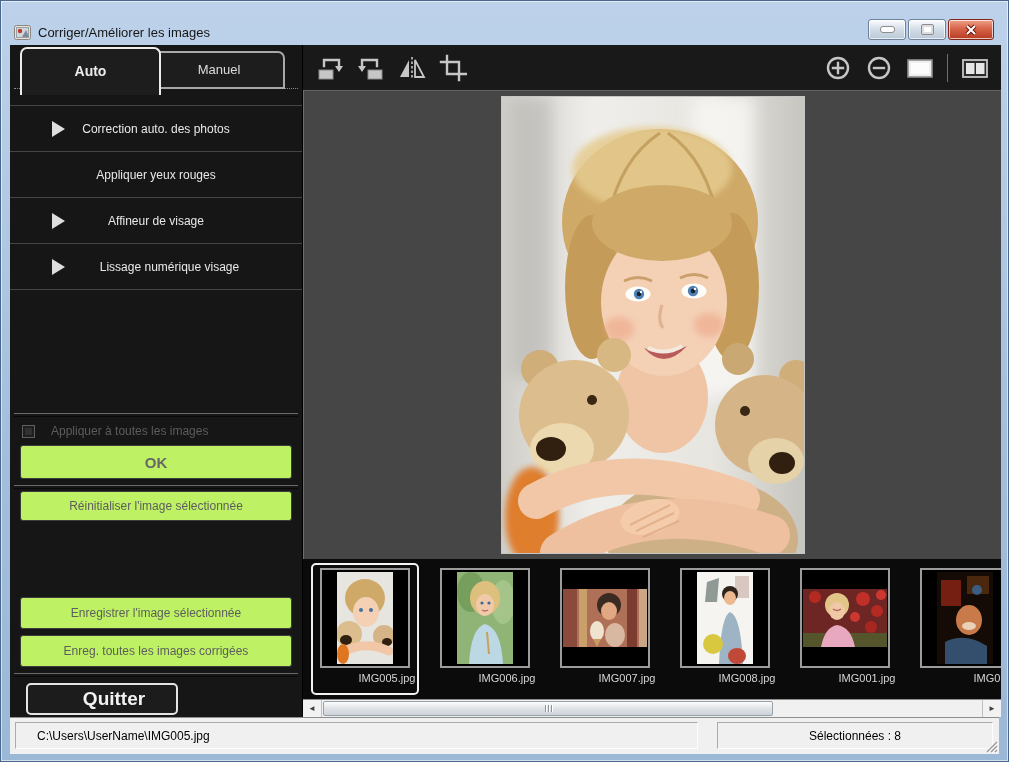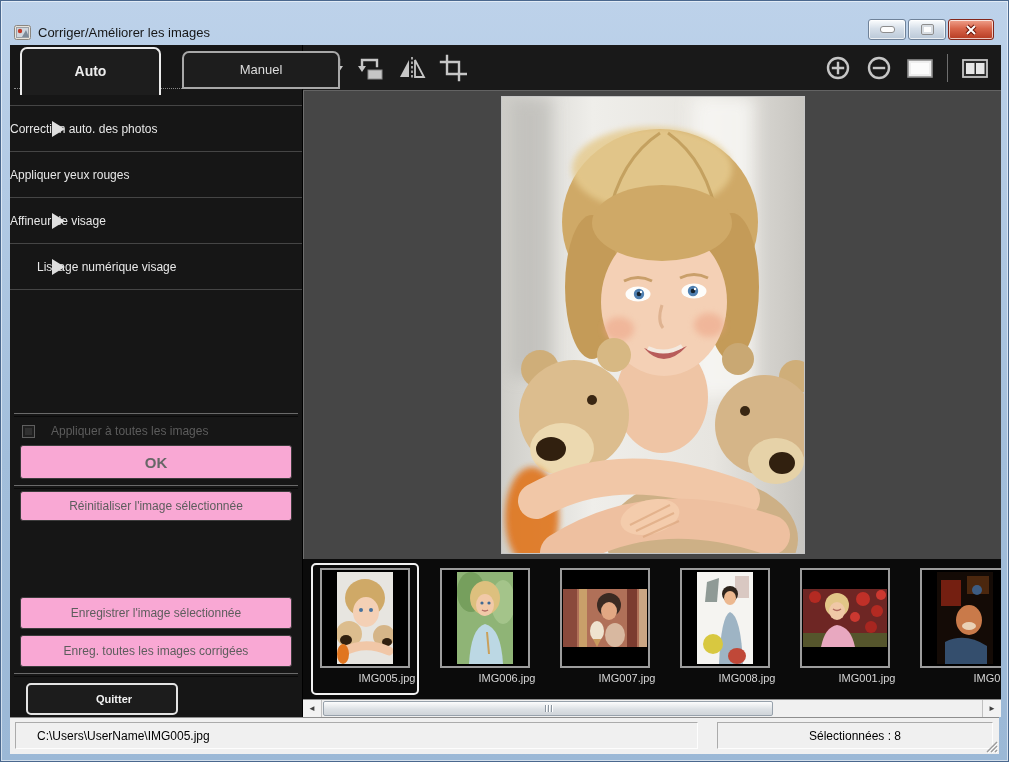--- a/index.html
+++ b/index.html
@@ -24,47 +24,47 @@
              box-shadow:inset 0 0 0 2px #d8dde2;}
   
   .content{position:absolute;left:9px;top:44px;width:991px;height:672px;display:flex;
            background:#161616;}
   
   .left-panel{position:relative;width:292px;height:672px;background:#161616;flex:0 0 auto;}
   .tab{position:absolute;box-sizing:border-box;background:#1d1d1d;text-align:center;
        border-radius:7px 7px 0 0;color:#ececec;cursor:default;}
   .tab-auto{left:10px;top:2px;width:141px;height:48px;border:2px solid #ececec;border-bottom:none;
             font-size:14px;font-weight:bold;line-height:44px;z-index:2;}
-  .tab-manuel{left:172px;top:6px;width:158px;height:38px;border:2px solid #a8a8a8;
+  .tab-manuel{left:143px;top:6px;width:132px;height:38px;border:2px solid #a8a8a8;
               font-size:13px;line-height:34px;color:#dcdcdc;z-index:1;}
   .tab-underline{position:absolute;left:4px;right:4px;top:43px;border-top:1px dotted #8a8a8a;}
   .action-rows{position:absolute;left:0;right:0;top:60px;}
-  .action-row{position:relative;height:45px;display:flex;align-items:center;justify-content:flex-start;
+  .action-row{position:relative;height:45px;display:flex;align-items:center;justify-content:center;
               border-top:1px solid #454545;color:#e8e8e8;font-size:12px;cursor:default;}
   .action-row:last-child{border-bottom:1px solid #454545;padding-left:27px;}
   .play-arrow{position:absolute;left:42px;top:50%;margin-top:-8px;width:0;height:0;
               border-left:13px solid #dedede;border-top:8px solid transparent;
               border-bottom:8px solid transparent;}
   .groove{position:absolute;left:4px;right:4px;height:2px;border-top:1px solid #6a6a6a;
           border-bottom:1px solid #0a0a0a;}
   .g1{top:368px}.g2{top:440px}.g3{top:628px}
   .chk-row{position:absolute;left:12px;right:8px;top:376px;height:20px;display:flex;
            align-items:center;gap:16px;color:#5c5c5c;font-size:12px;}
   .chk-box{width:13px;height:13px;box-sizing:border-box;border:1px solid #5f5f5f;background:#303030;
            box-shadow:inset 0 0 0 2px #1f1f1f;}
-  .dbtn{position:absolute;left:10px;right:10px;box-sizing:border-box;background:#f9a8d4;
+  .dbtn{position:absolute;left:10px;right:10px;box-sizing:border-box;background:#bef264;
         border:1px solid #3c3c3c;border-radius:3px;color:#5d5d5d;font-size:12px;
         display:flex;align-items:center;justify-content:center;}
   .btn-ok{top:400px;height:34px;font-size:15px;font-weight:bold;color:#676767;}
   .btn-reset{top:446px;height:30px;}
   .btn-save-sel{top:552px;height:32px;}
   .btn-save-all{top:590px;height:32px;}
   .btn-quit{position:absolute;left:16px;top:638px;width:152px;height:32px;box-sizing:border-box;
         background:#1c1c1c;border:2px solid #e4e4e4;border-radius:5px;color:#f2f2f2;
-        font-size:11px;font-weight:bold;display:flex;align-items:center;justify-content:center;padding-left:24px;}
+        font-size:19px;font-weight:bold;display:flex;align-items:center;justify-content:center;padding-left:24px;}
   
   .right-panel{position:relative;width:699px;height:672px;flex:0 0 auto;background:#191919;
                border-left:1px solid #000;box-sizing:border-box;overflow:hidden;}
   .toolbar{position:absolute;left:0;right:0;top:0;height:46px;background:#191919;
            border-bottom:1px solid #636363;display:flex;align-items:center;box-sizing:border-box;}
   .tb-left{display:flex;align-items:center;gap:13px;margin-left:13px;}
   .tb-right{display:flex;align-items:center;gap:13px;margin-left:auto;margin-right:12px;}
   .tb-icon{width:28px;height:28px;display:flex;align-items:center;justify-content:center;}
   .tb-sep{width:1px;height:28px;background:#6e6e6e;}
   .preview{position:absolute;left:0;right:0;top:46px;height:468px;background:#464646;

